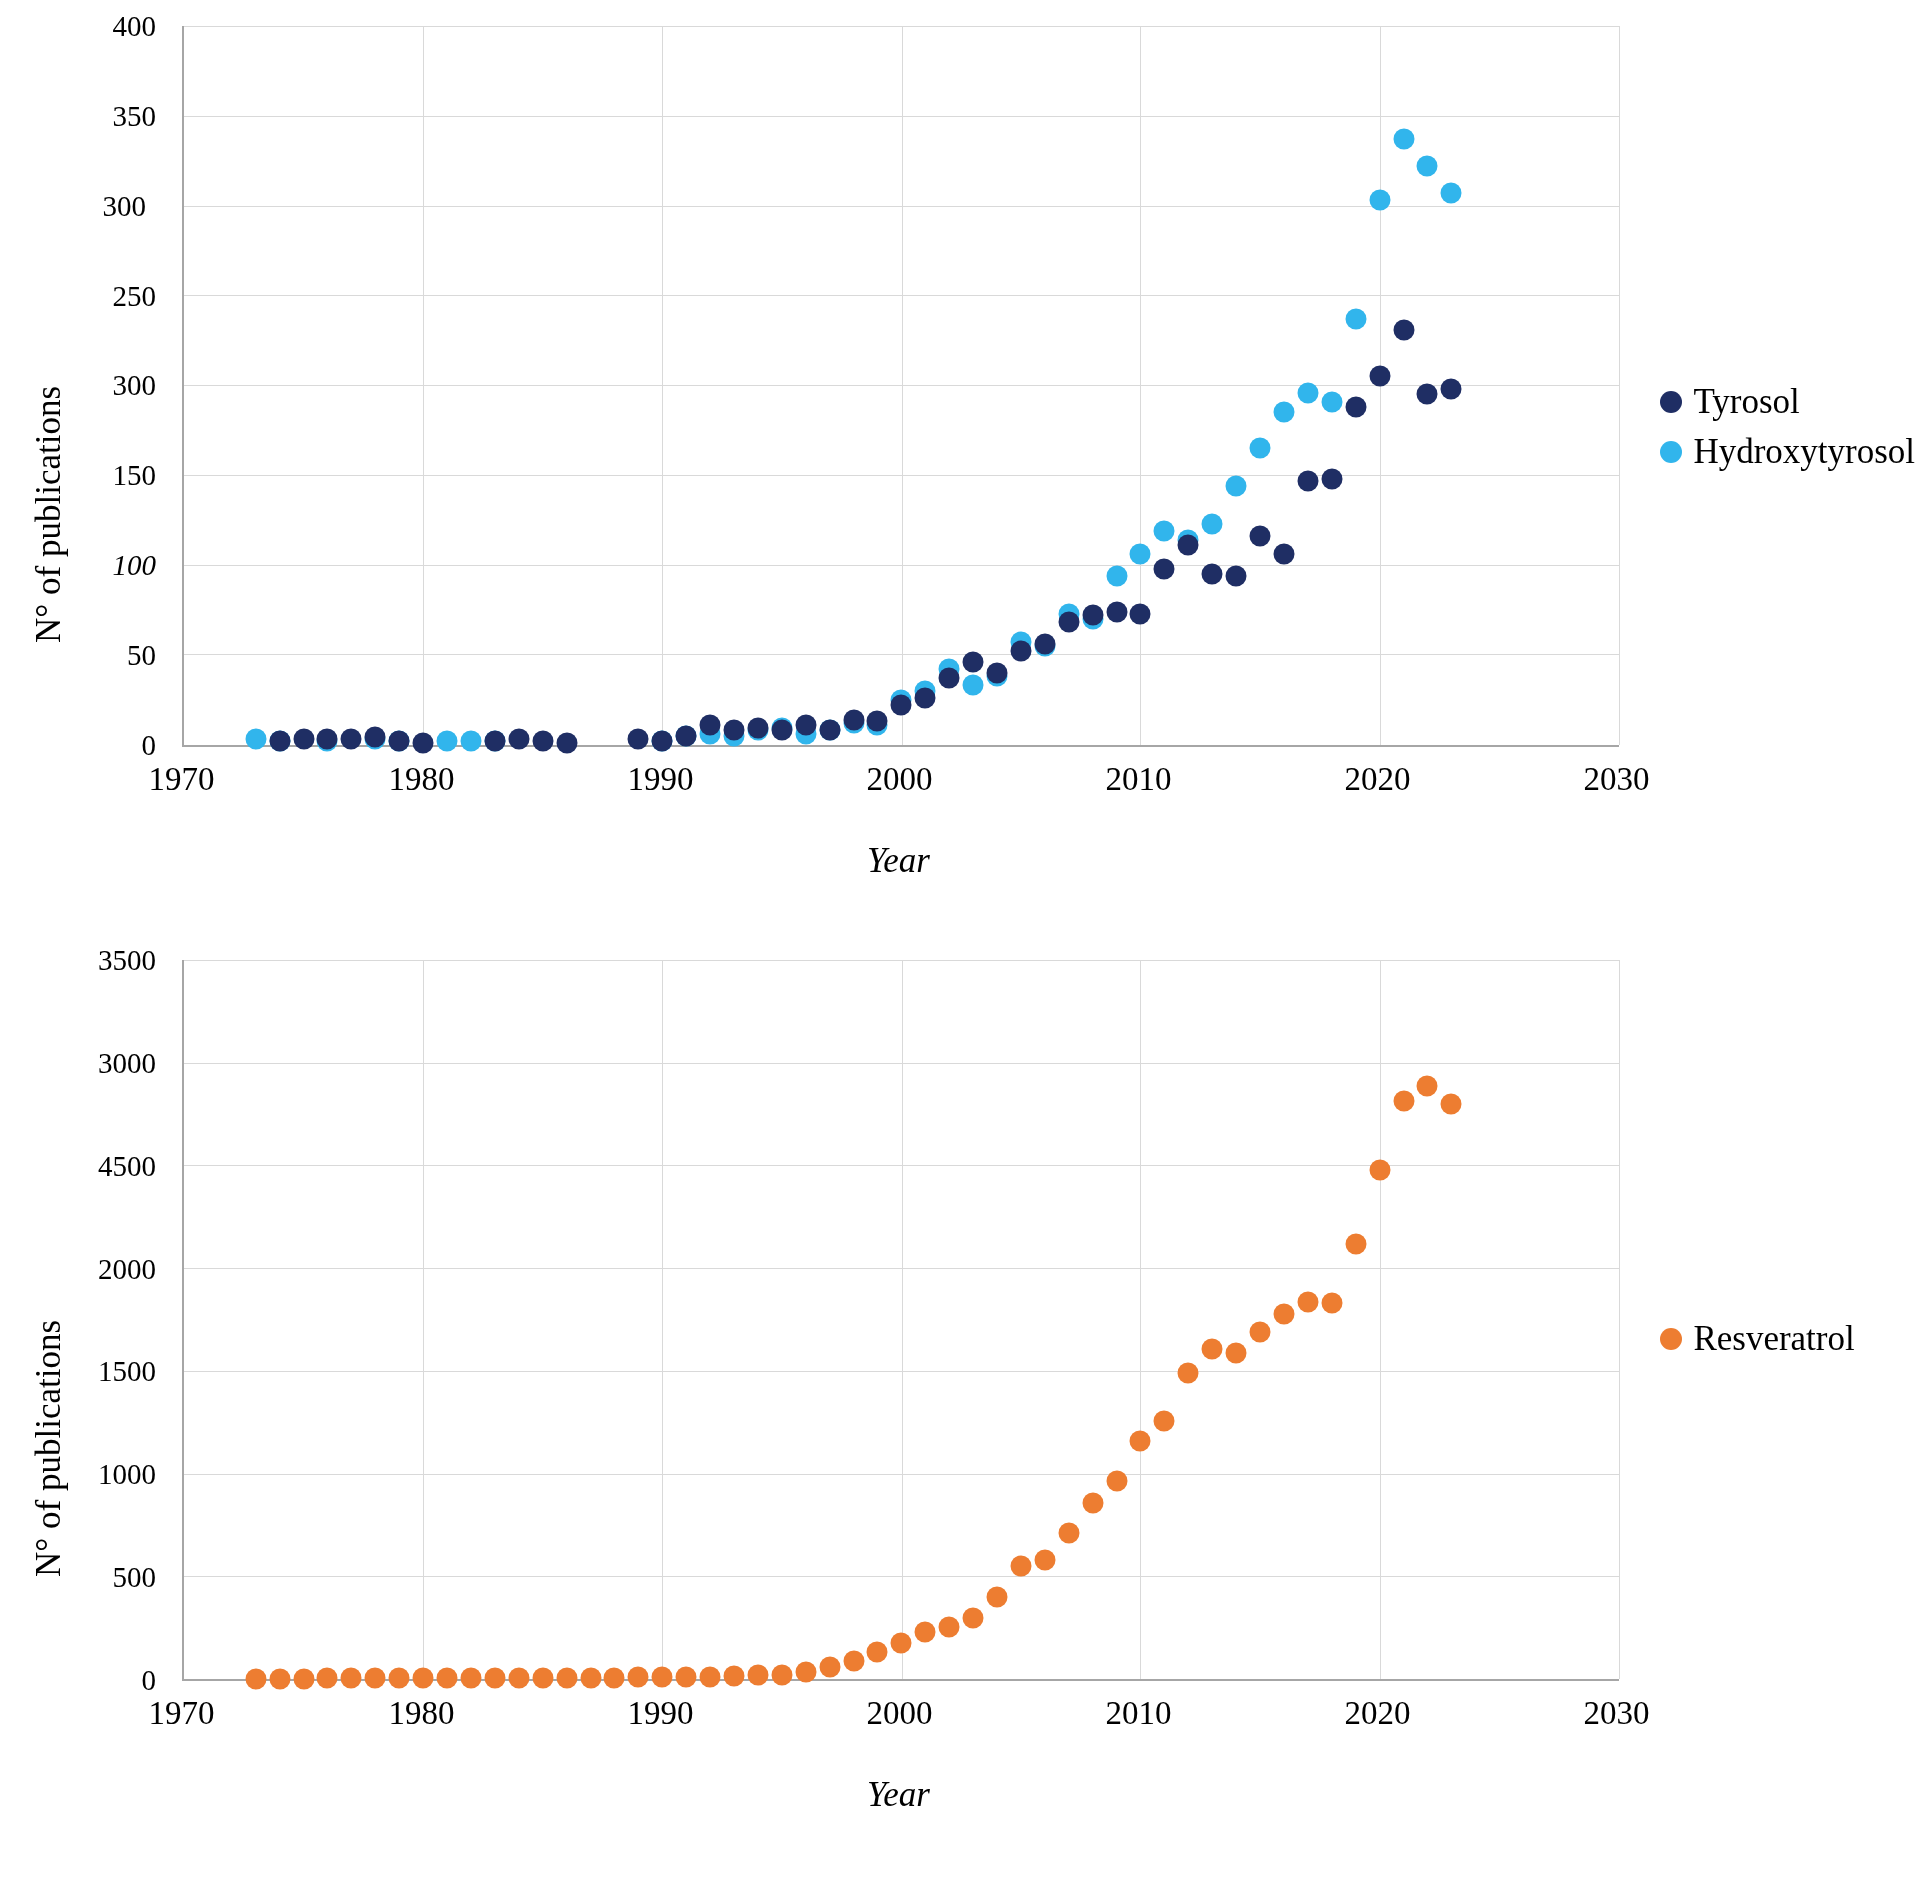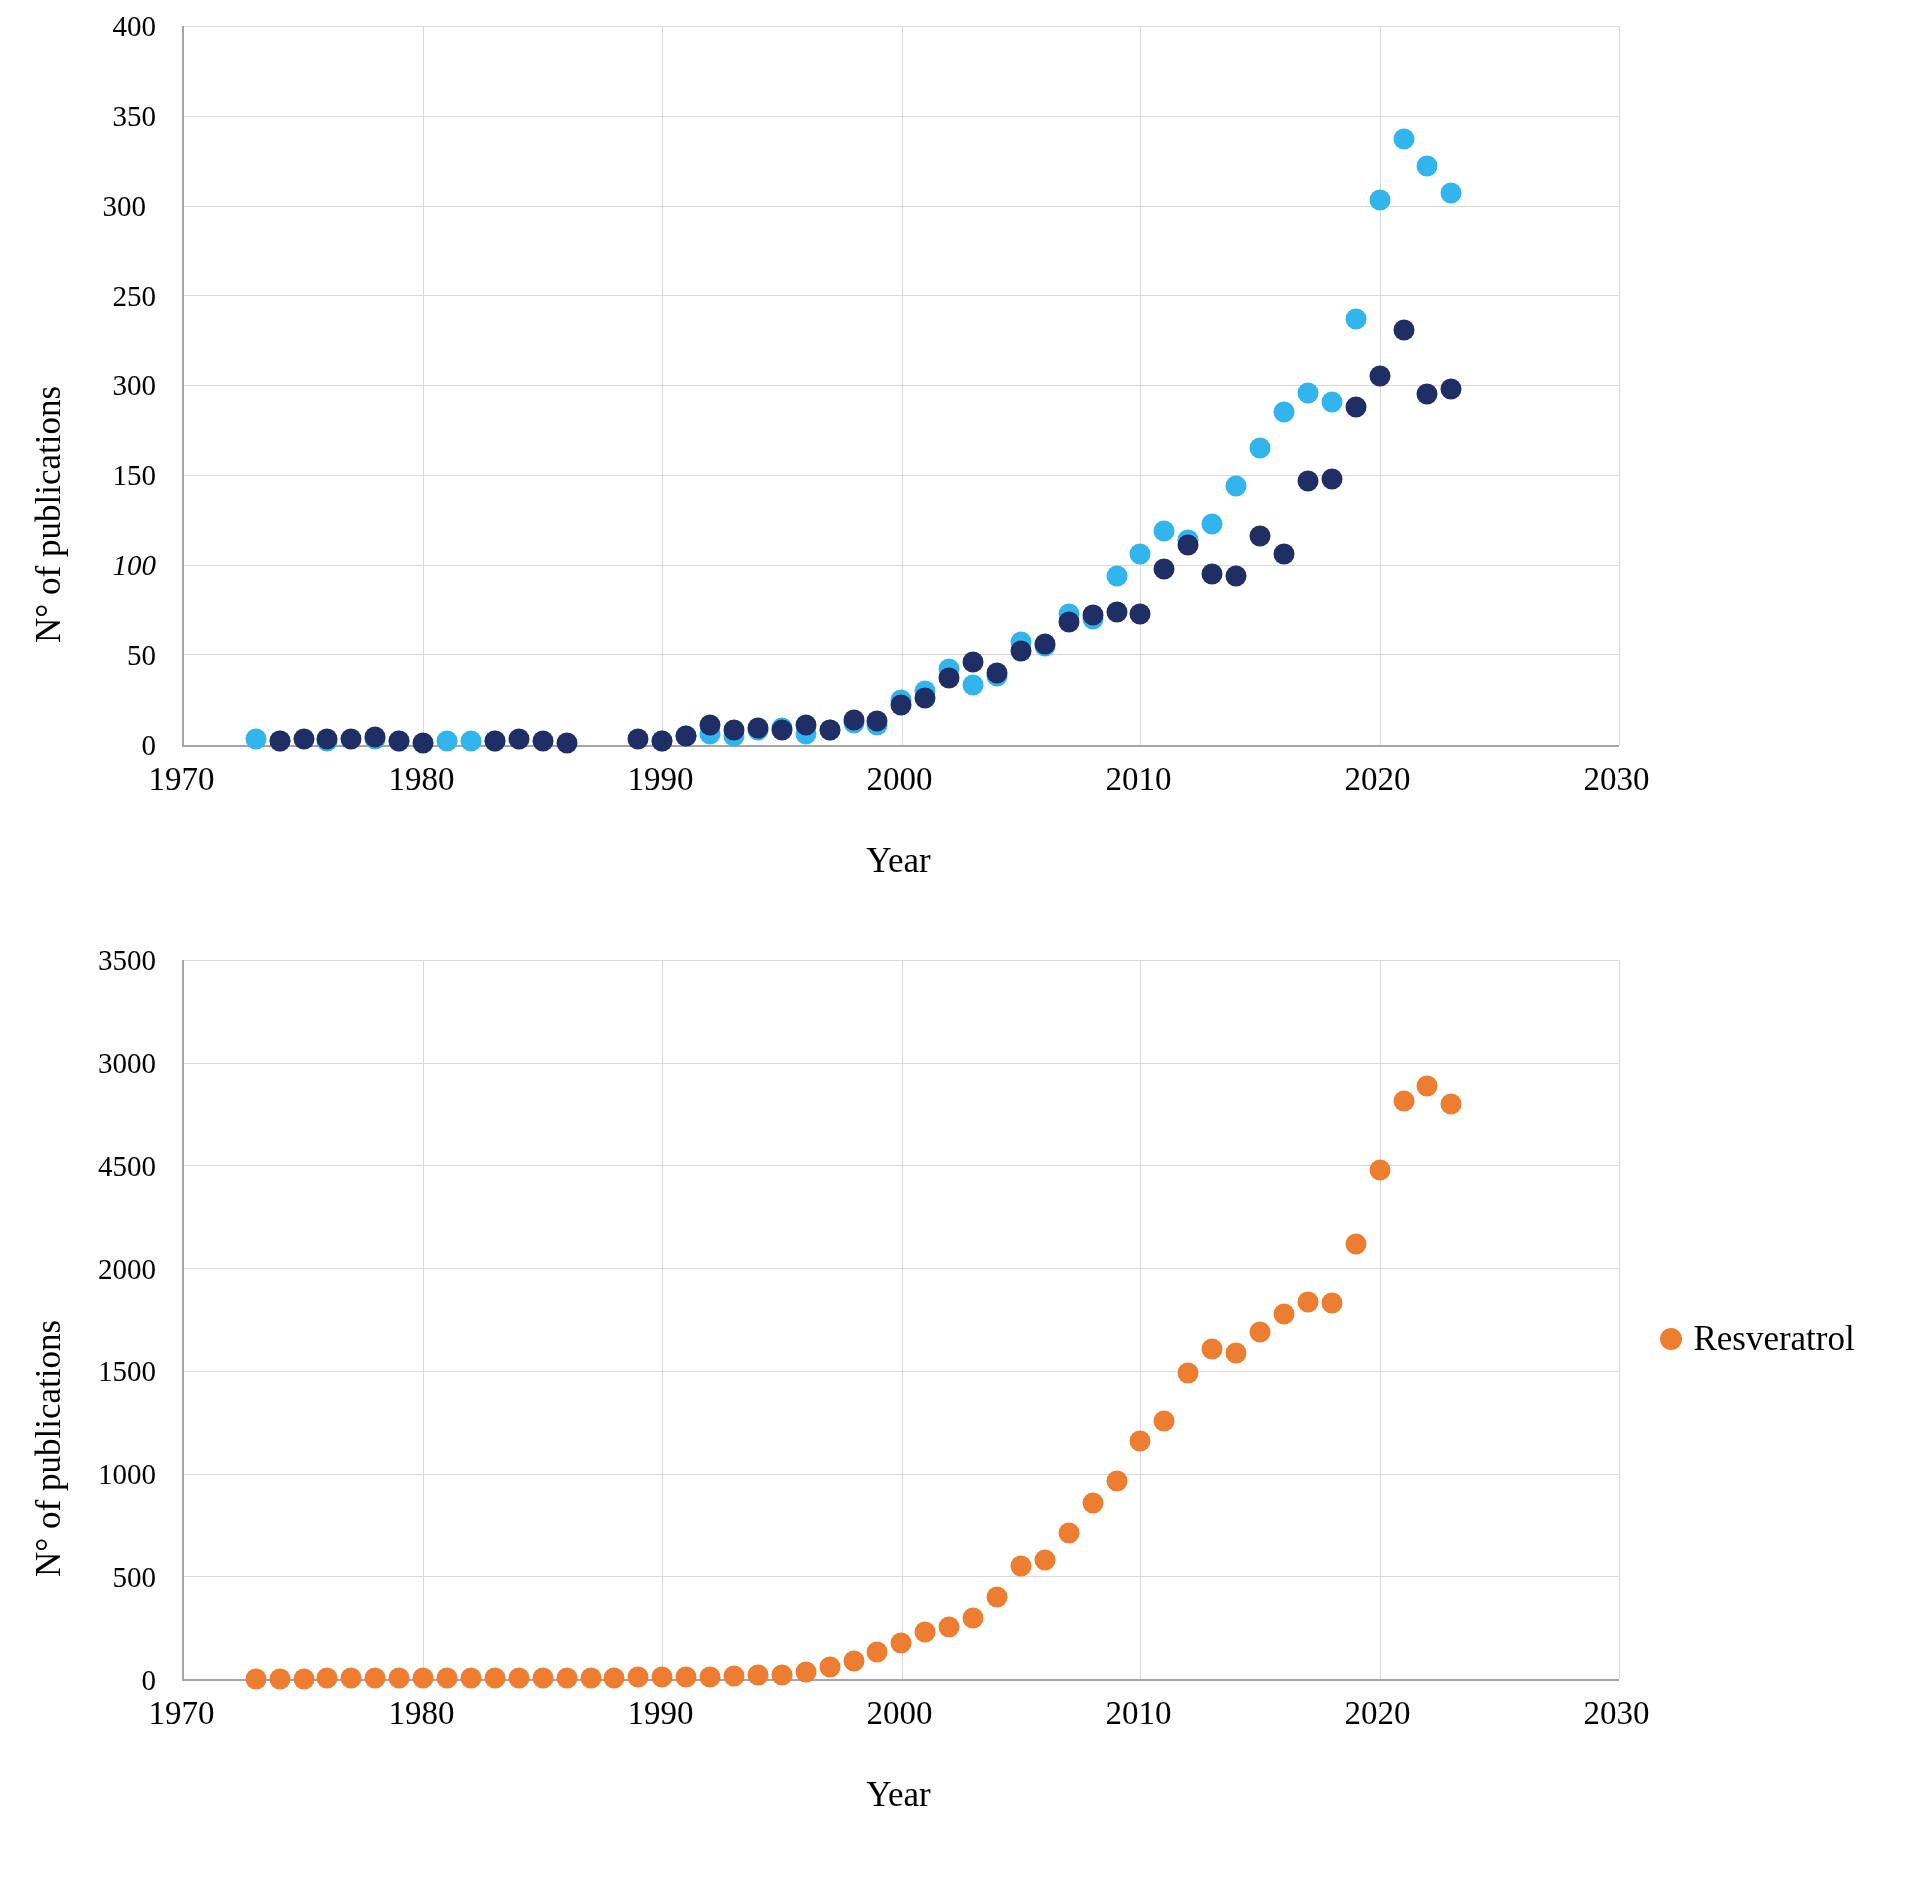--- a/index.html
+++ b/index.html
@@ -56,20 +56,21 @@
     text-align: center;
     font-size: 33px;
     line-height: 33px;
     white-space: nowrap;
   }
   .axis-title-x {
     position: absolute;
     text-align: center;
     font-size: 35px;
     line-height: 35px;
+    font-style: italic;
   }
   .axis-title-y {
     position: absolute;
     font-size: 35px;
     line-height: 35px;
     transform-origin: 0 0;
     transform: rotate(-90deg);
     white-space: nowrap;
   }
   .dot {
@@ -230,20 +231,30 @@
     <div class="xtick-label" style="left:119px; width:125px; top:763px;">1970</div>
     <div class="xtick-label" style="left:359px; width:125px; top:763px;">1980</div>
     <div class="xtick-label" style="left:598px; width:125px; top:763px;">1990</div>
     <div class="xtick-label" style="left:837px; width:125px; top:763px;">2000</div>
     <div class="xtick-label" style="left:1076px; width:125px; top:763px;">2010</div>
     <div class="xtick-label" style="left:1315px; width:125px; top:763px;">2020</div>
     <div class="xtick-label" style="left:1554px; width:125px; top:763px;">2030</div>
 
     <div class="axis-title-x" style="left:743px; width:311px; top:843px;">Year</div>
 
+    <div class="legend" style="left:1660px; top:384px;">
+      <div class="legend-item">
+        <span class="legend-swatch" style="background:#1F2E64;"></span>
+        <span class="legend-text">Tyrosol</span>
+      </div>
+      <div class="legend-item">
+        <span class="legend-swatch" style="background:#31B5EC;"></span>
+        <span class="legend-text">Hydroxytyrosol</span>
+      </div>
+    </div>
   </div>
 
   <div class="chart-block" id="chart-bottom">
 
     <div class="axis-title-y" style="left:31px; top:643px;">N° of publications</div>
 
     <div class="ytick-label" style="left:52px; width:104px; top:10.4px;">3500</div>
     <div class="ytick-label" style="left:52px; width:104px; top:113px;">3000</div>
     <div class="ytick-label" style="left:52px; width:104px; top:216px;">4500</div>
     <div class="ytick-label" style="left:52px; width:104px; top:319px;">2000</div>

